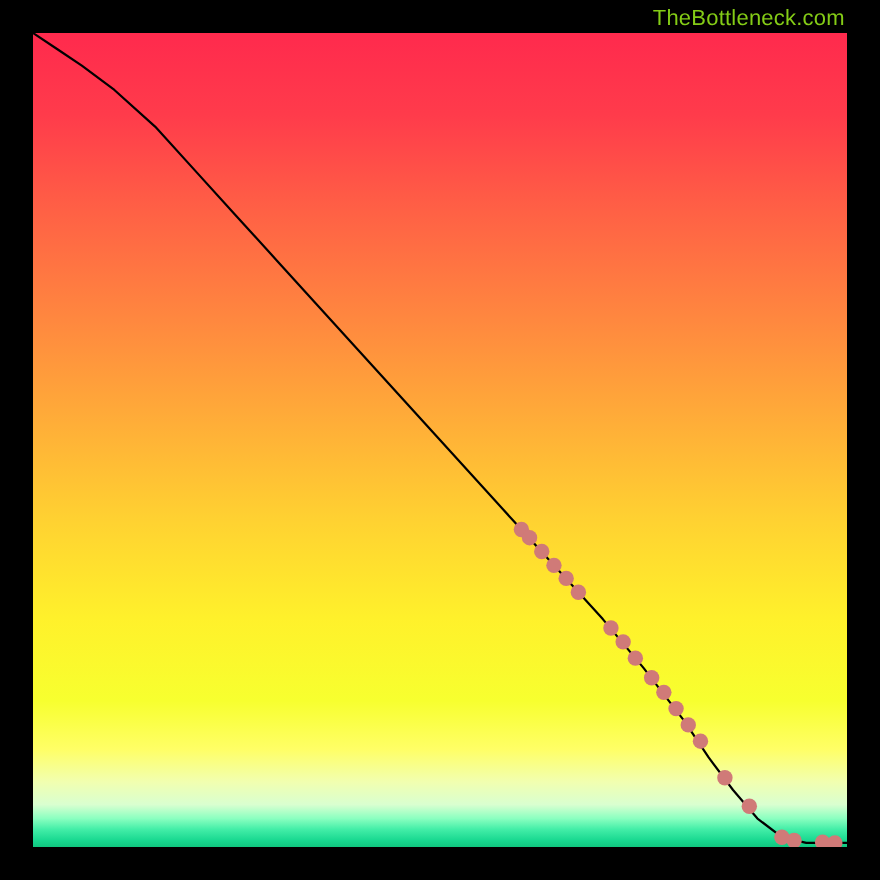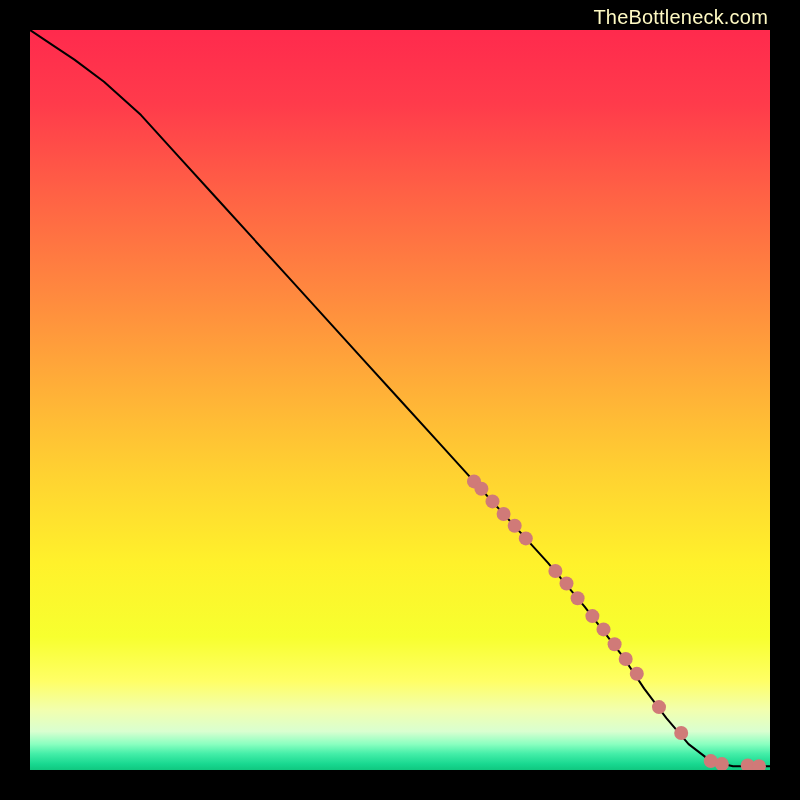--- a/index.html
+++ b/index.html
@@ -28,21 +28,21 @@
     position: absolute;
     left: 0;
     top: 0;
     width: 100%;
     height: 100%;
   }
   .attribution {
     position: absolute;
     top: 6px;
     right: 32px;
-    color: #fef9c3;
+    color: #84cc16;
     font-size: 20px;
     font-weight: 500;
     letter-spacing: 0.2px;
   }
   svg.curve-layer {
     position: absolute;
     left: 0;
     top: 0;
     width: 100%;
     height: 100%;

